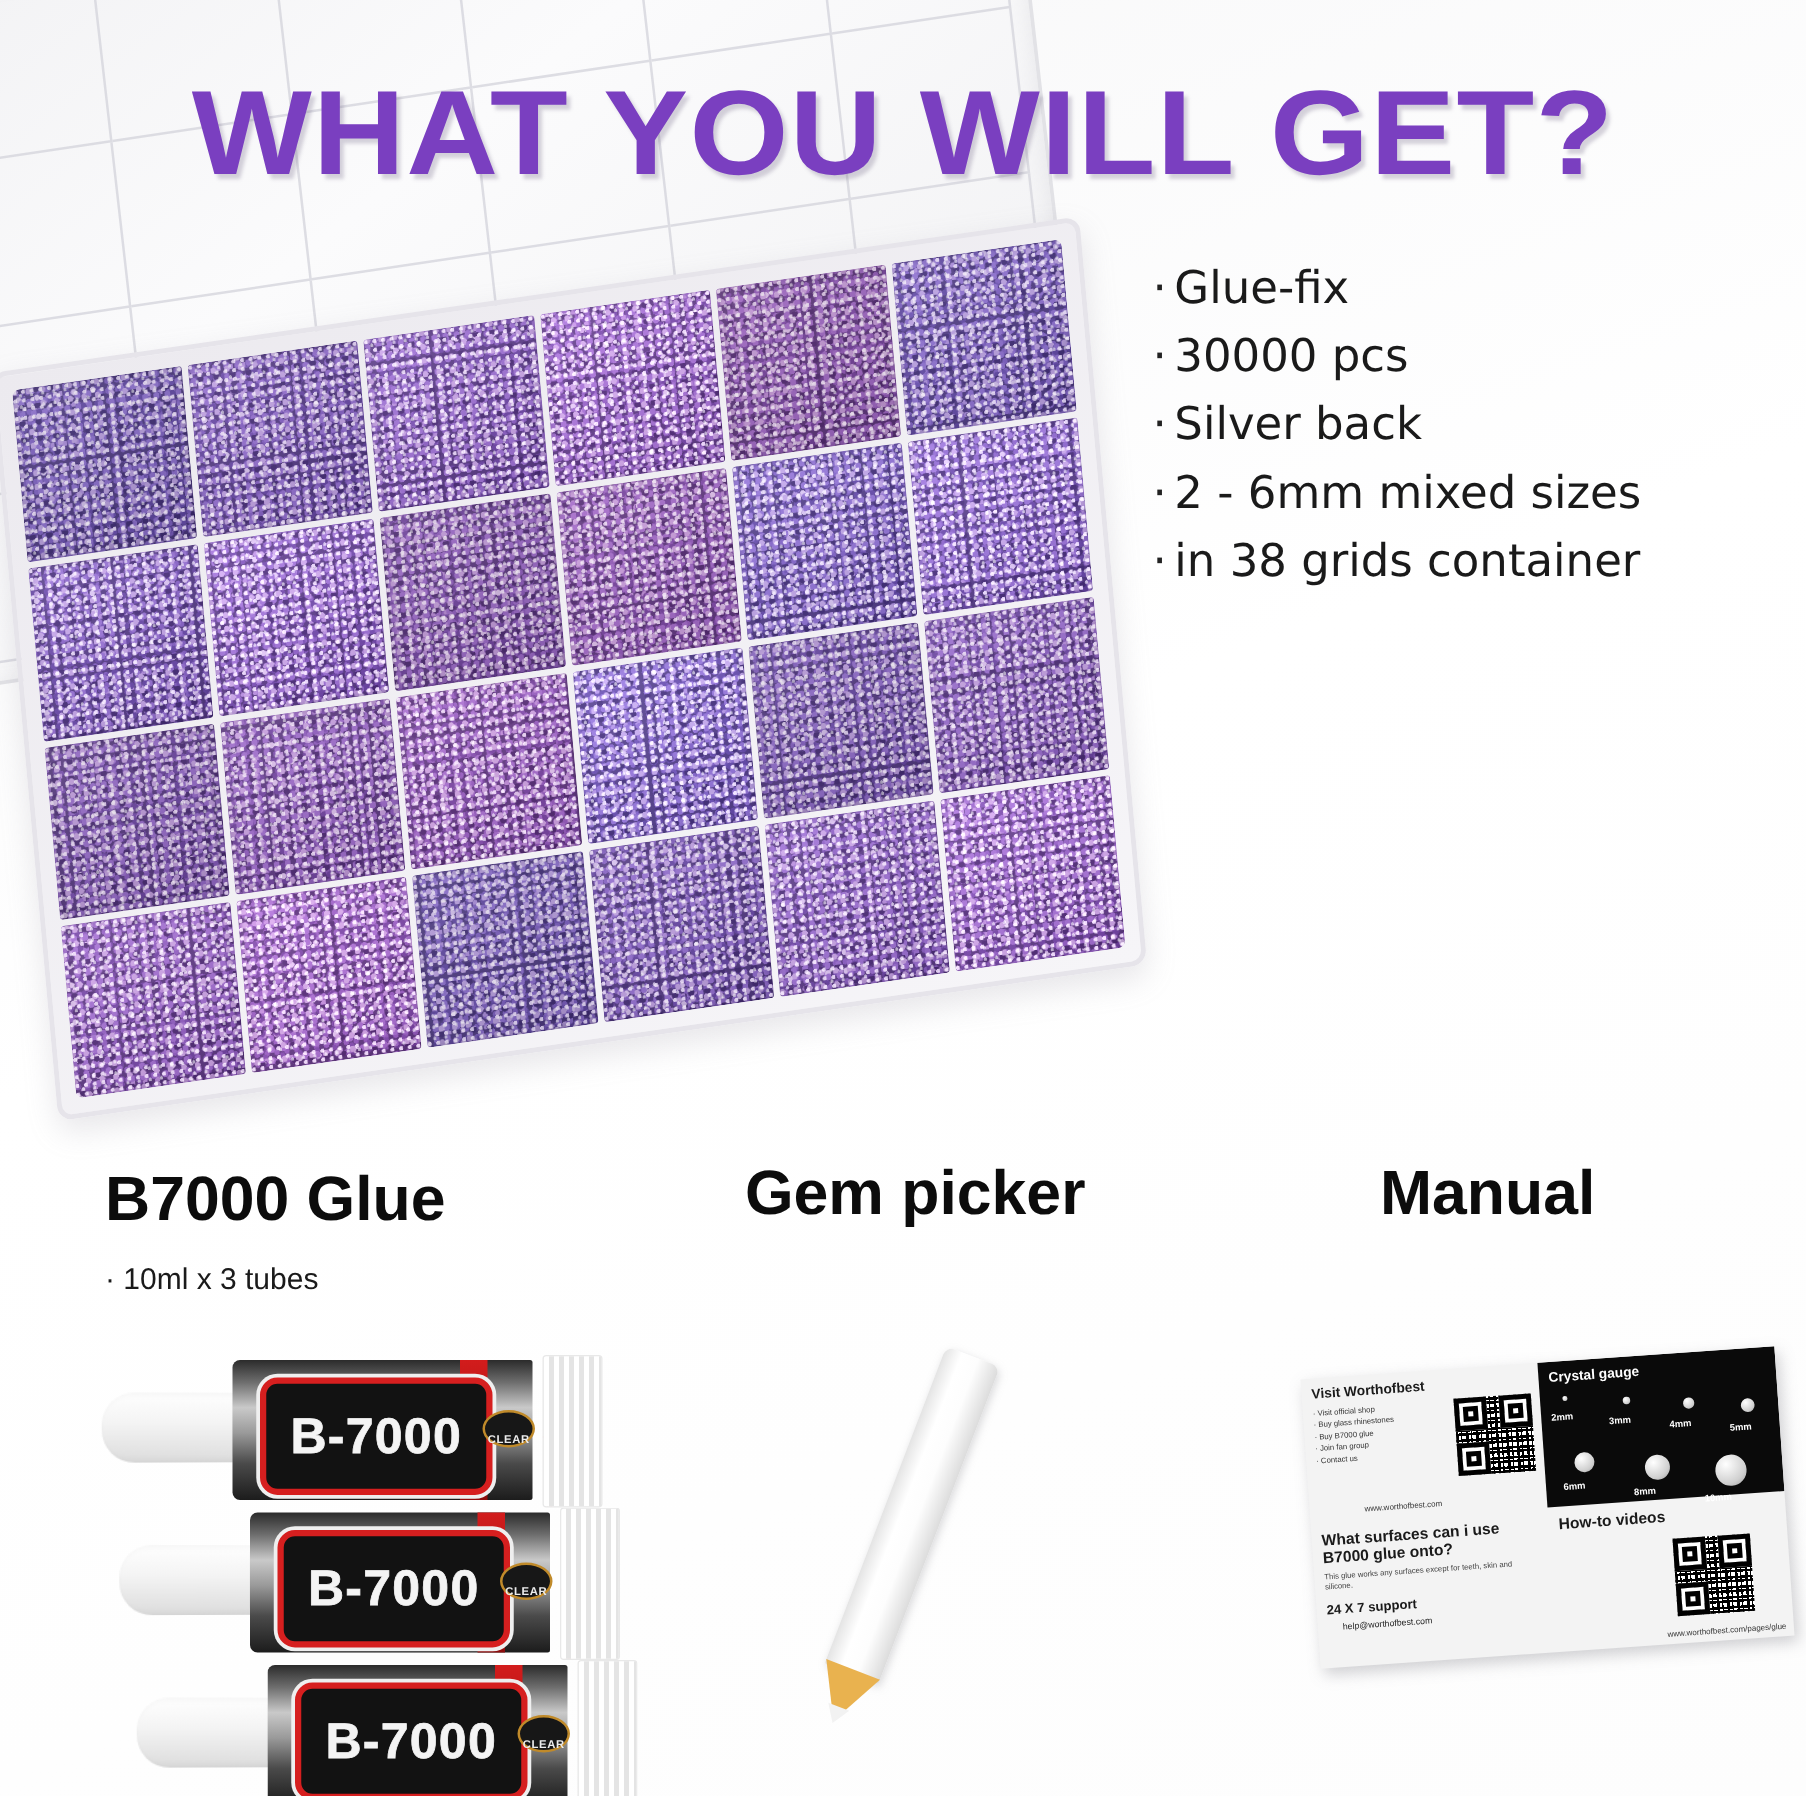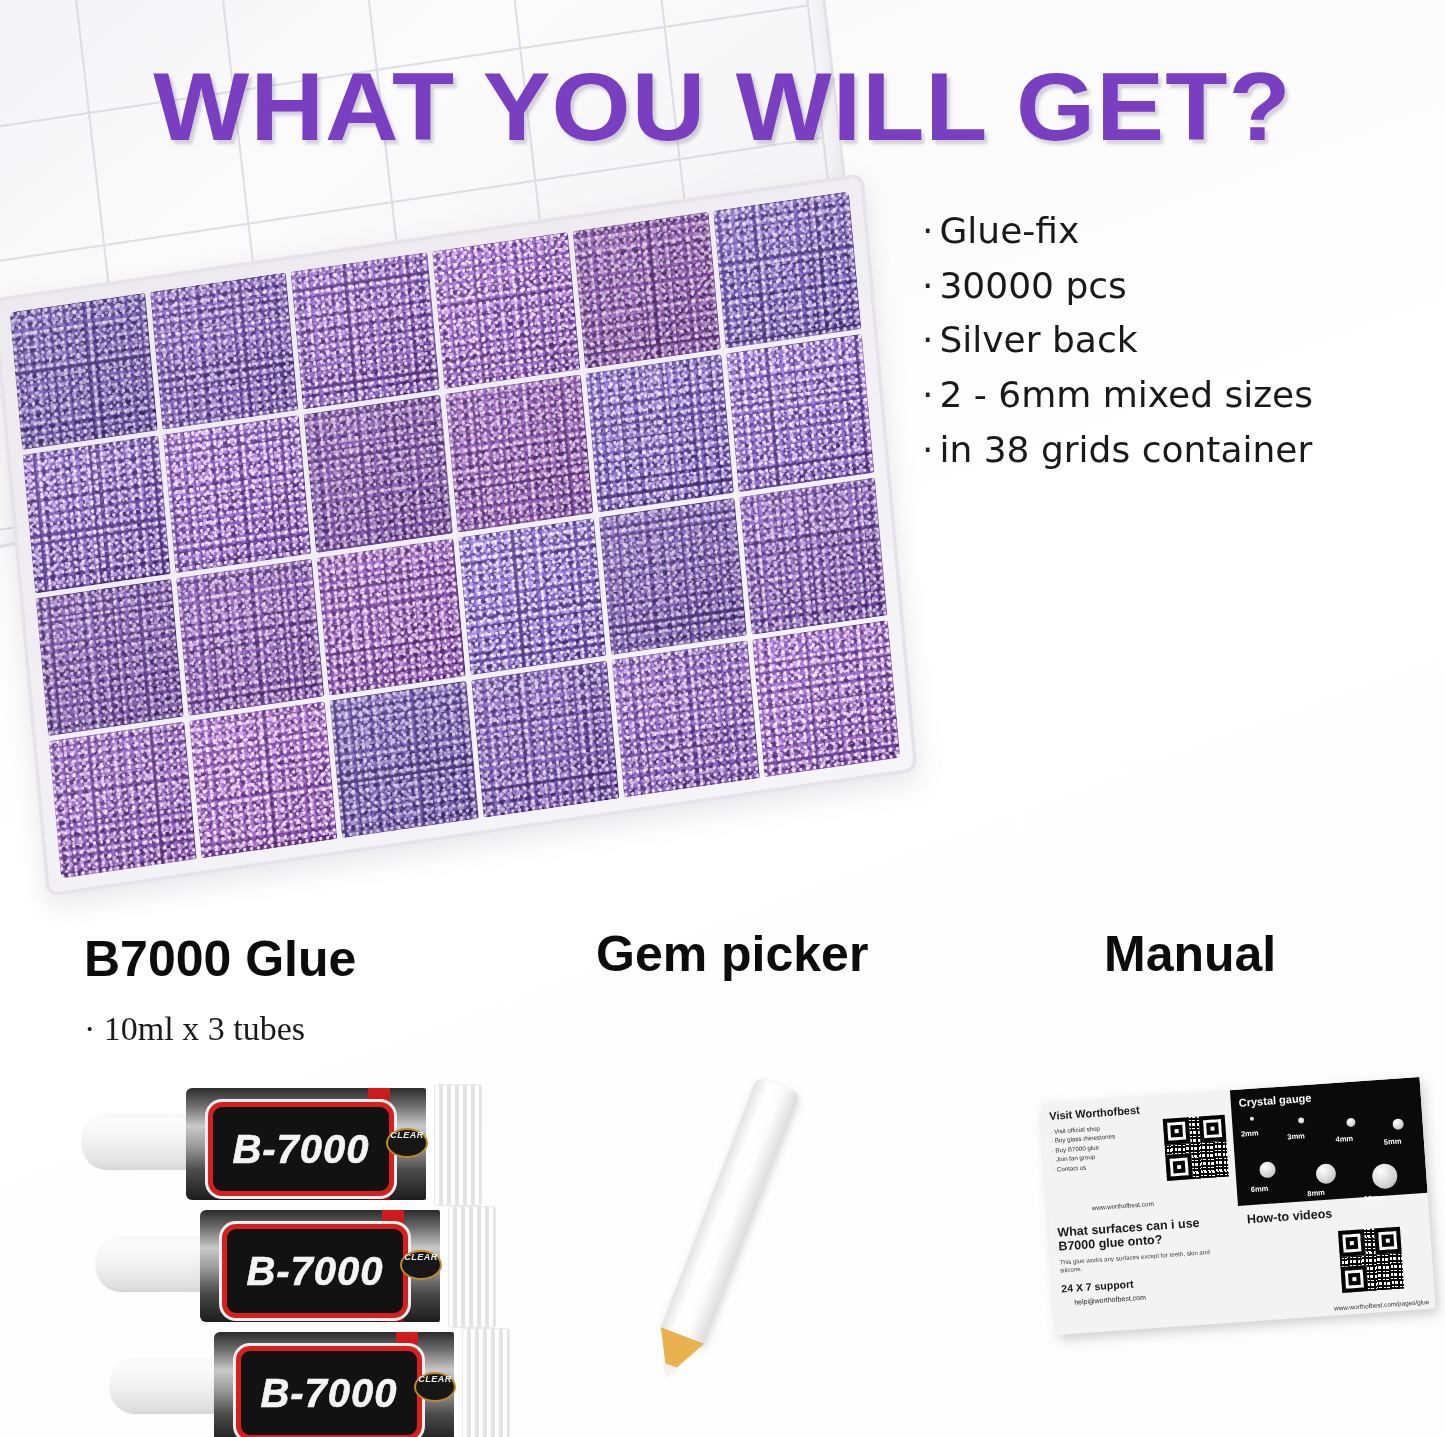--- a/index.html
+++ b/index.html
@@ -153,22 +153,22 @@
     letter-spacing: 0px;
     white-space: nowrap;
     z-index: 20;
   }
   #h-glue   { left: 84px;  top: 930px; }
   #h-picker { left: 596px; top: 925px; }
   #h-manual { left: 1104px;top: 925px; }
   #glue-sub {
     position: absolute;
     left: 84px; top: 1010px;
-    font-family: Liberation Serif, serif;
-    font-size: 34px;
+    font-family: Liberation Sans, sans-serif;
+    font-size: 24px;
     color: #1a1a1a;
     white-space: nowrap;
     z-index: 20;
   }
 
   
   .tube {
     position: absolute;
     width: 400px; height: 112px;
     z-index: 15;
@@ -193,21 +193,20 @@
     border-radius: 3px;
   }
   .tube .body {
     position: absolute;
     left: 104px; top: 0;
     width: 240px; height: 112px;
     background: linear-gradient(180deg,
       #2b2b2b 0%, #6e6e6e 16%, #c9c9c9 34%,
       #9a9a9a 52%, #4a4a4a 74%, #1c1c1c 100%);
     border-radius: 6px 2px 2px 6px;
-    font-style: italic;
   }
   .tube .redstripe {
     position: absolute;
     right: 36px; top: 0; width: 22px; height: 112px;
     background: linear-gradient(180deg,#d21c1c,#8d0d0d);
   }
   .tube .label {
     position: absolute;
     left: 22px; top: 14px;
     width: 176px; height: 84px;
@@ -225,21 +224,21 @@
     letter-spacing: 1px;
     -webkit-text-stroke: 0.6px #f4f4f4;
   }
   .tube .clear {
     position: absolute;
     left: 200px; top: 40px;
     width: 38px; height: 26px;
     border: 2px solid #c08a2a;
     border-radius: 50%;
     background: #171717;
-    display: flex; align-items:flex-start; justify-content:center;
+    display: flex; align-items:flex-end; justify-content:center;
   }
   .tube .clear span {
     font-family:"Liberation Sans", sans-serif;
     font-size: 9px; font-weight:bold; color:#ececec;
     letter-spacing:0.5px;
   }
   .tube .vtext {
     position: absolute;
     transform: rotate(90deg);
     transform-origin: left top;

